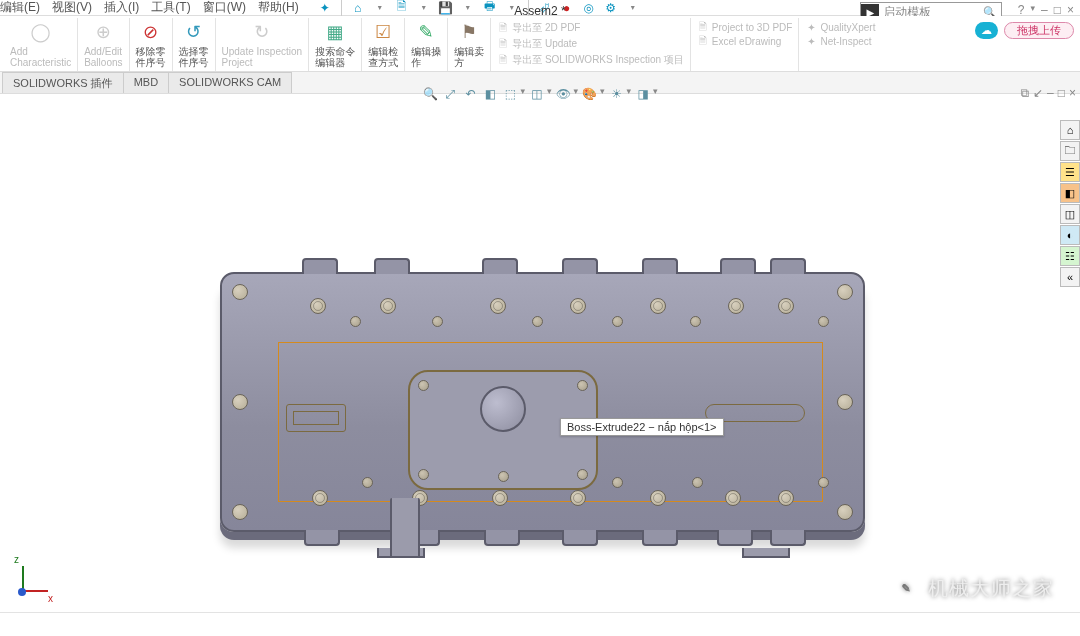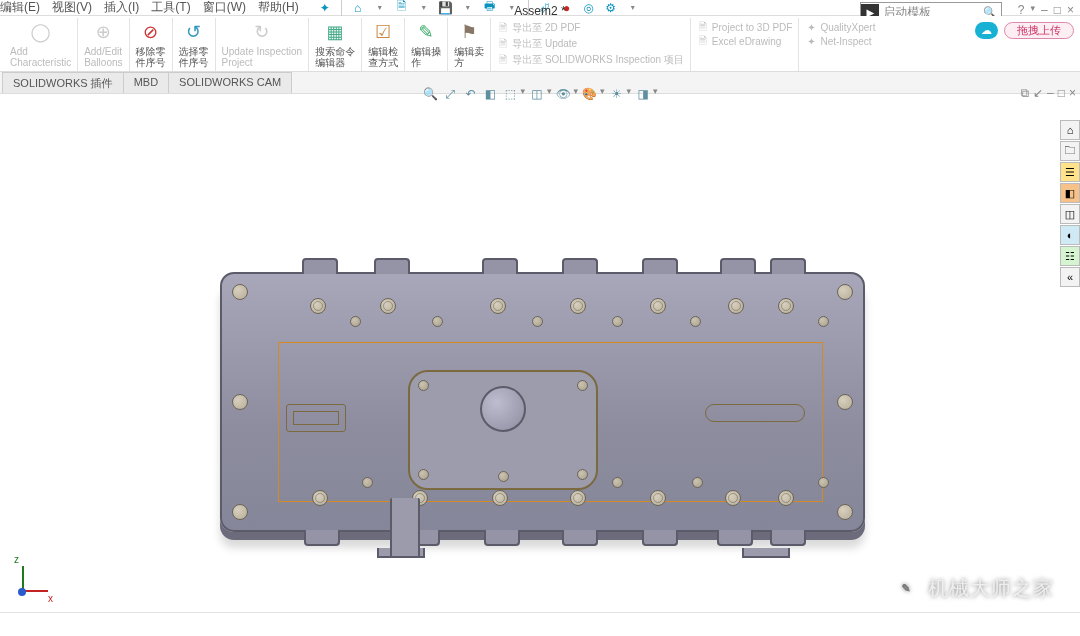--- a/index.html
+++ b/index.html
@@ -350,20 +350,21 @@
         <div class="bolt sm" style="left:88px; bottom:6px"></div>
       </div>
 
       <div class="capsule"></div>
 
       <div class="foot" style="left:155px"></div>
       <div class="foot shaft" style="left:168px"></div>
       <div class="foot" style="left:520px"></div>
     </div>
   </div>
+  <div class="tooltip">Boss-Extrude22 − nắp hộp&lt;1&gt;</div>
 </div>
 
 <div class="triad">
   <div class="z"></div>
   <div class="x"></div>
   <div class="o"></div>
   <div class="lz">z</div>
   <div class="lx">x</div>
 </div>
 

